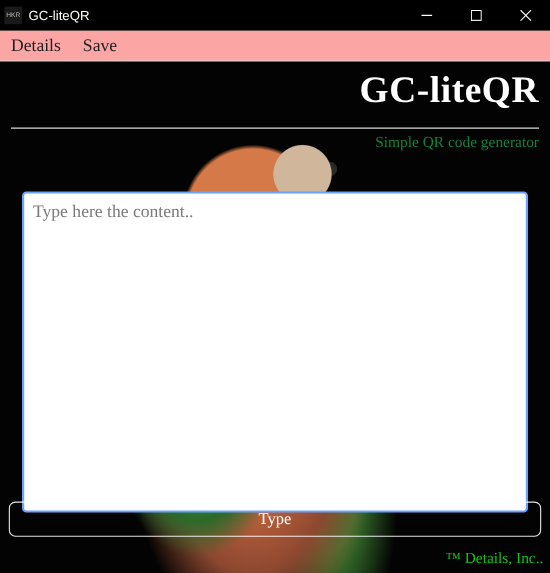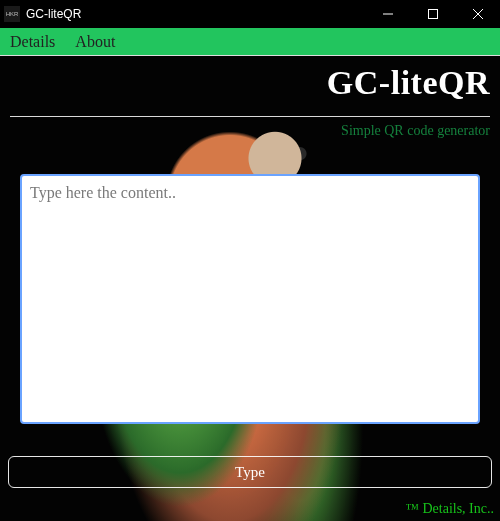--- a/index.html
+++ b/index.html
@@ -24,21 +24,21 @@
   .titlebar .spacer { flex: 1; }
   .win-btn {
     width: 45px; height: 28px;
     display: flex; align-items: center; justify-content: center;
     color: #fff;
   }
   .win-btn svg { stroke: #fff; }
 
   .menubar {
     height: 28px;
-    background: #22c55e;
+    background: #fca5a5;
     display: flex;
     align-items: stretch;
     border-bottom: 1px solid #ddd;
     text-align: right;
   }
   .menu-item {
     padding: 0 10px;
     display: flex;
     align-items: center;
     font-size: 16px;
@@ -90,21 +90,21 @@
     margin-top: 6px;
     font-family: Georgia, "Times New Roman", serif;
     font-size: 14px;
     color: #15803d;
   }
 
   .content-input {
     position: absolute;
     left: 20px; right: 20px;
     top: 118px;
-    height: 250px;
+    height: 292px;
     background: #fff;
     border: 2px solid #6aa3ff;
     border-radius: 4px;
     padding: 8px 8px;
     font-family: Georgia, "Times New Roman", serif;
     font-size: 16px;
     color: #333;
     resize: none;
     outline: none;
   }
@@ -153,21 +153,21 @@
   <div class="win-btn">
     <svg width="10" height="10" viewBox="0 0 10 10">
         <line x1="0" y1="0" x2="10" y2="10" stroke-width="1"></line>
         <line x1="10" y1="0" x2="0" y2="10" stroke-width="1"></line>
       </svg>
   </div>
 </div>
 
 <div class="menubar">
   <div class="menu-item">Details</div>
-  <div class="menu-item">About</div>
+  <div class="menu-item">Save</div>
 </div>
 
 <div class="client">
   <div class="bg"></div>
 
   <div class="header">
     <div class="app-title">GC-liteQR</div>
     <hr class="divider">
     <div class="subtitle">Simple QR code generator</div>
   </div>

